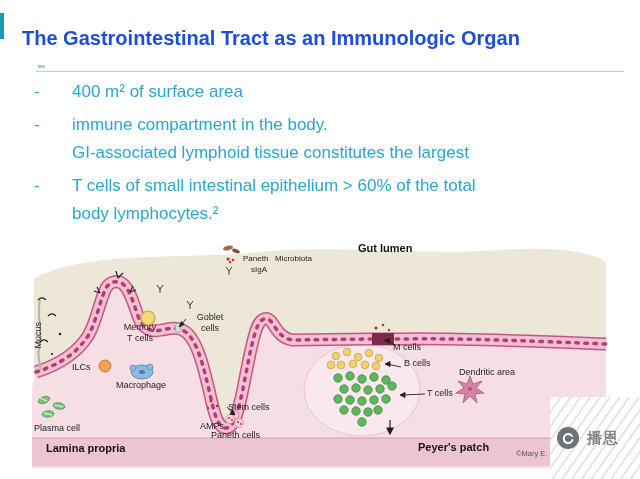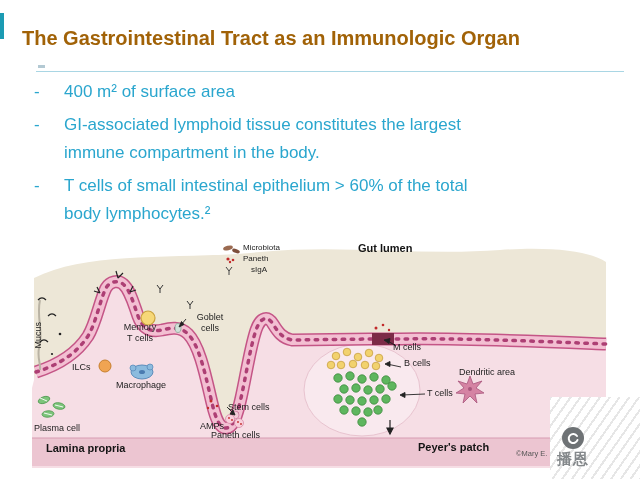--- a/index.html
+++ b/index.html
@@ -1,39 +1,39 @@
 <!DOCTYPE html>
 <html><head>
 <meta charset="utf-8">
 <style>
   html,body{margin:0;padding:0;background:#fff;}
   .slide{position:relative;width:640px;height:479px;background:#ffffff;overflow:hidden;
          font-family:"Liberation Sans",sans-serif;}
   .accent-bar{position:absolute;left:0;top:13px;width:4px;height:26px;background:#1b9bb3;}
   .title{position:absolute;left:22px;top:27px;margin:0;font-size:20px;font-weight:700;
-         color:#a16207;white-space:nowrap;}
+         color:#1d4ed8;white-space:nowrap;}
   .rule{position:absolute;left:36px;top:71px;width:588px;height:1px;background:#a9d6e4;}
   .rule-tick{position:absolute;left:2px;top:-6px;width:7px;height:3px;background:#b3c9d3;}
   .bullets{position:absolute;left:34px;top:78px;width:548px;list-style:none;margin:0;padding:0;}
   .bullets li{display:flex;margin-bottom:5px;color:#2aa6ce;font-size:17px;line-height:28px;}
   .dash{width:30px;flex:none;}
-  .btext{flex:1;}
+  .btext{flex:1;margin-left:8px;}
   .btext span{display:block;}
   .diagram{position:absolute;left:30px;top:238px;width:582px;height:232px;}
   .diagram svg{position:absolute;left:0;top:0;}
   .dlabel{position:absolute;font-size:9px;color:#1d1d1d;line-height:1.18;white-space:pre-line;}
   .dlabel.center{text-align:center;}
   .dlabel.small{font-size:8px;}
   .dlabel.bold{font-weight:700;font-size:11px;color:#141414;}
   .dlabel.credit{font-size:7.5px;color:#555;}
   .dlabel.rot{transform:rotate(-90deg);transform-origin:center;}
   .watermark{position:absolute;right:0;bottom:0;width:90px;height:82px;background:#ffffff;}
   .wm-stripes{position:absolute;left:0;top:0;right:0;bottom:0;
       background:repeating-linear-gradient(125deg, rgba(130,130,130,0.20) 0px, rgba(130,130,130,0.20) 2px, transparent 2px, transparent 8px);}
-  .wm-row{position:absolute;left:7px;top:30px;display:flex;align-items:center;gap:1px;flex-direction:column;}
+  .wm-row{position:absolute;left:7px;top:30px;display:flex;align-items:center;gap:8px;}
   .wm-logo{width:22px;height:22px;border-radius:50%;background:#6e7275;
       display:flex;align-items:center;justify-content:center;}
   .wm-text{font-size:15px;font-weight:700;color:#84888b;letter-spacing:1px;}
 </style>
 </head>
 <body>
 
 <div class="slide">
 
   <div class="accent-bar"></div>
@@ -46,22 +46,22 @@
   <ul class="bullets">
     <li>
       <span class="dash">-</span>
       <div class="btext">
         <span>400 m² of surface area</span>
       </div>
     </li>
     <li>
       <span class="dash">-</span>
       <div class="btext">
+        <span>immune compartment in the body.</span>
         <span>GI-associated lymphoid tissue constitutes the largest</span>
-        <span>immune compartment in the body.</span>
       </div>
     </li>
     <li>
       <span class="dash">-</span>
       <div class="btext">
         <span>T cells of small intestinal epithelium &gt; 60% of the total</span>
         <span>body lymphocytes.²</span>
       </div>
     </li>
   </ul>
@@ -213,21 +213,21 @@
           <polygon points="149,89 154,86.5 151.5,83.5"></polygon>
         <line x1="197" y1="169" x2="203" y2="175"></line>
           <polygon points="205,177 200,176 203,172"></polygon>
       </g>
       <g stroke="#222" stroke-width="1.2" fill="#222">
         <line x1="360" y1="182" x2="360" y2="192"></line>
           <polygon points="360,196 357,190 363,190"></polygon>
       </g>
     </svg>
 
-    <div class="dlabel small" style="left:213px;top:5px;">Microbiota</div>
+    <div class="dlabel small" style="left:213px;top:16px;padding-left:32px;">Microbiota</div>
     <div class="dlabel small" style="left:213px;top:16px;">Paneth</div>
     <div class="dlabel small" style="left:221px;top:27px;">sIgA</div>
 
     <div class="dlabel bold" style="left:328px;top:4px;">Gut lumen</div>
     <div class="dlabel rot" style="left:-14px;top:92px;width:44px;text-align:center;">Mucus</div>
 
     <div class="dlabel center" style="left:82px;top:84px;width:56px;">Memory
 T cells</div>
     <div class="dlabel center" style="left:158px;top:74px;width:44px;">Goblet
 cells</div>

